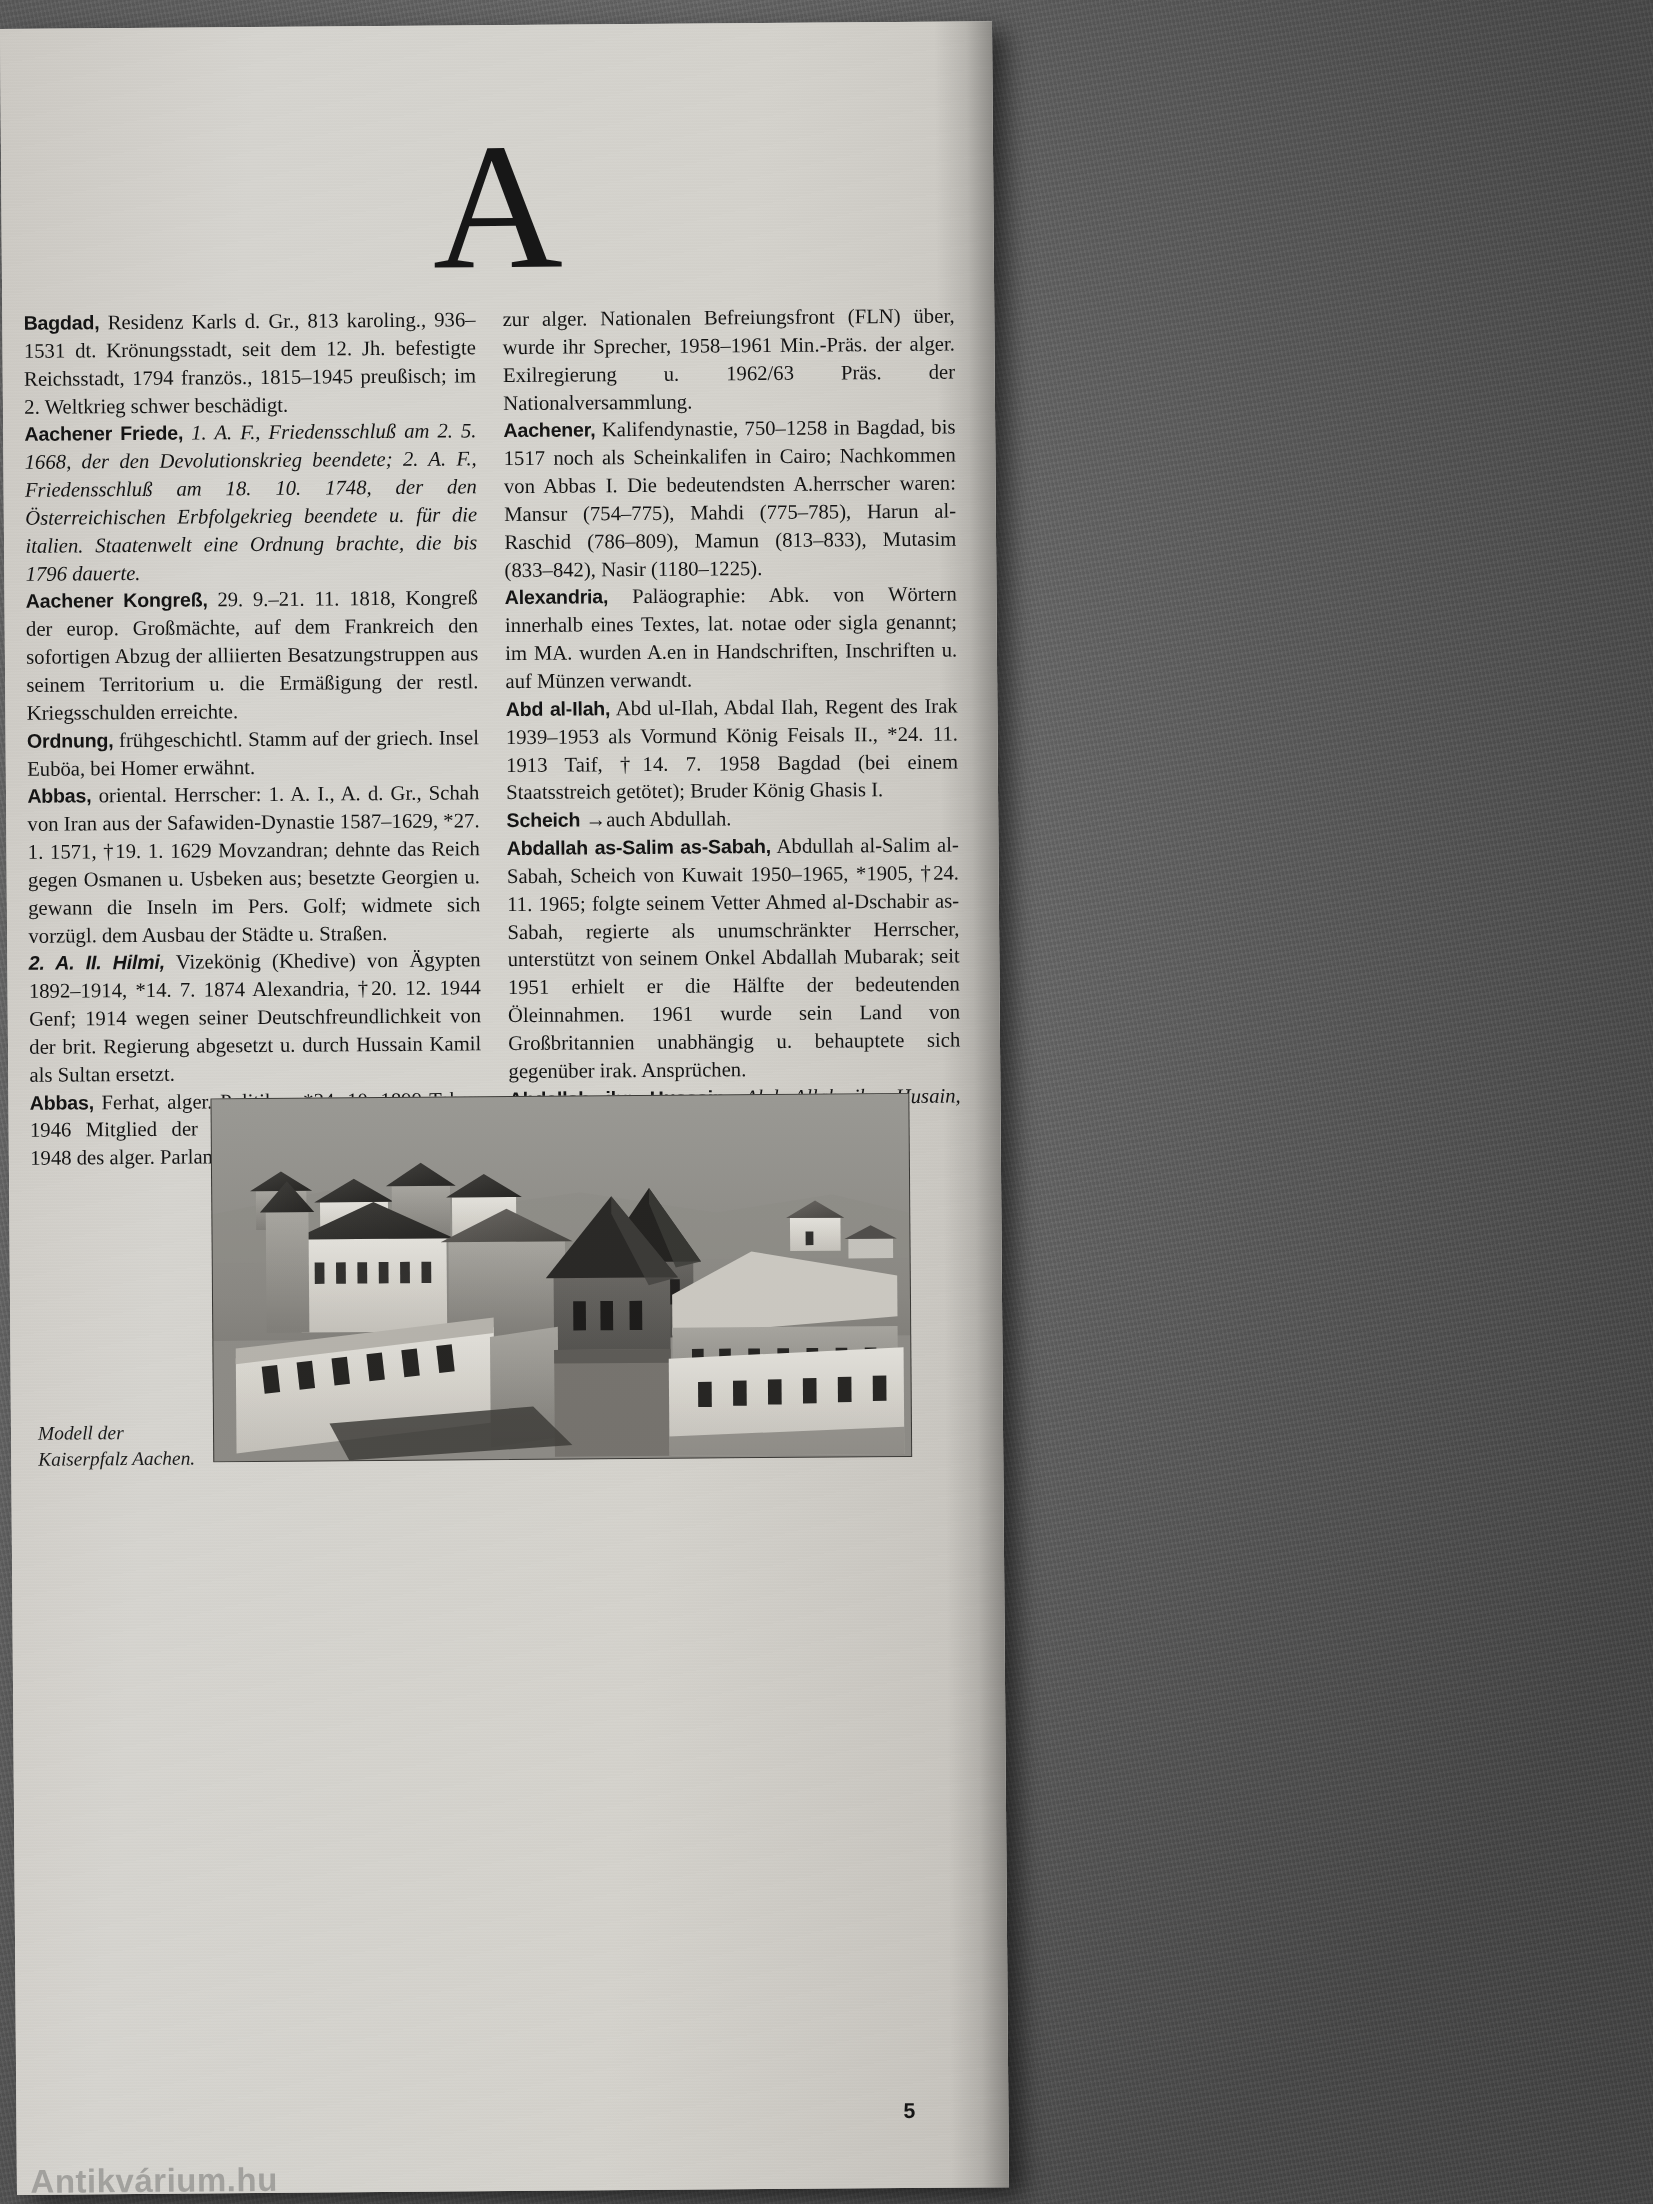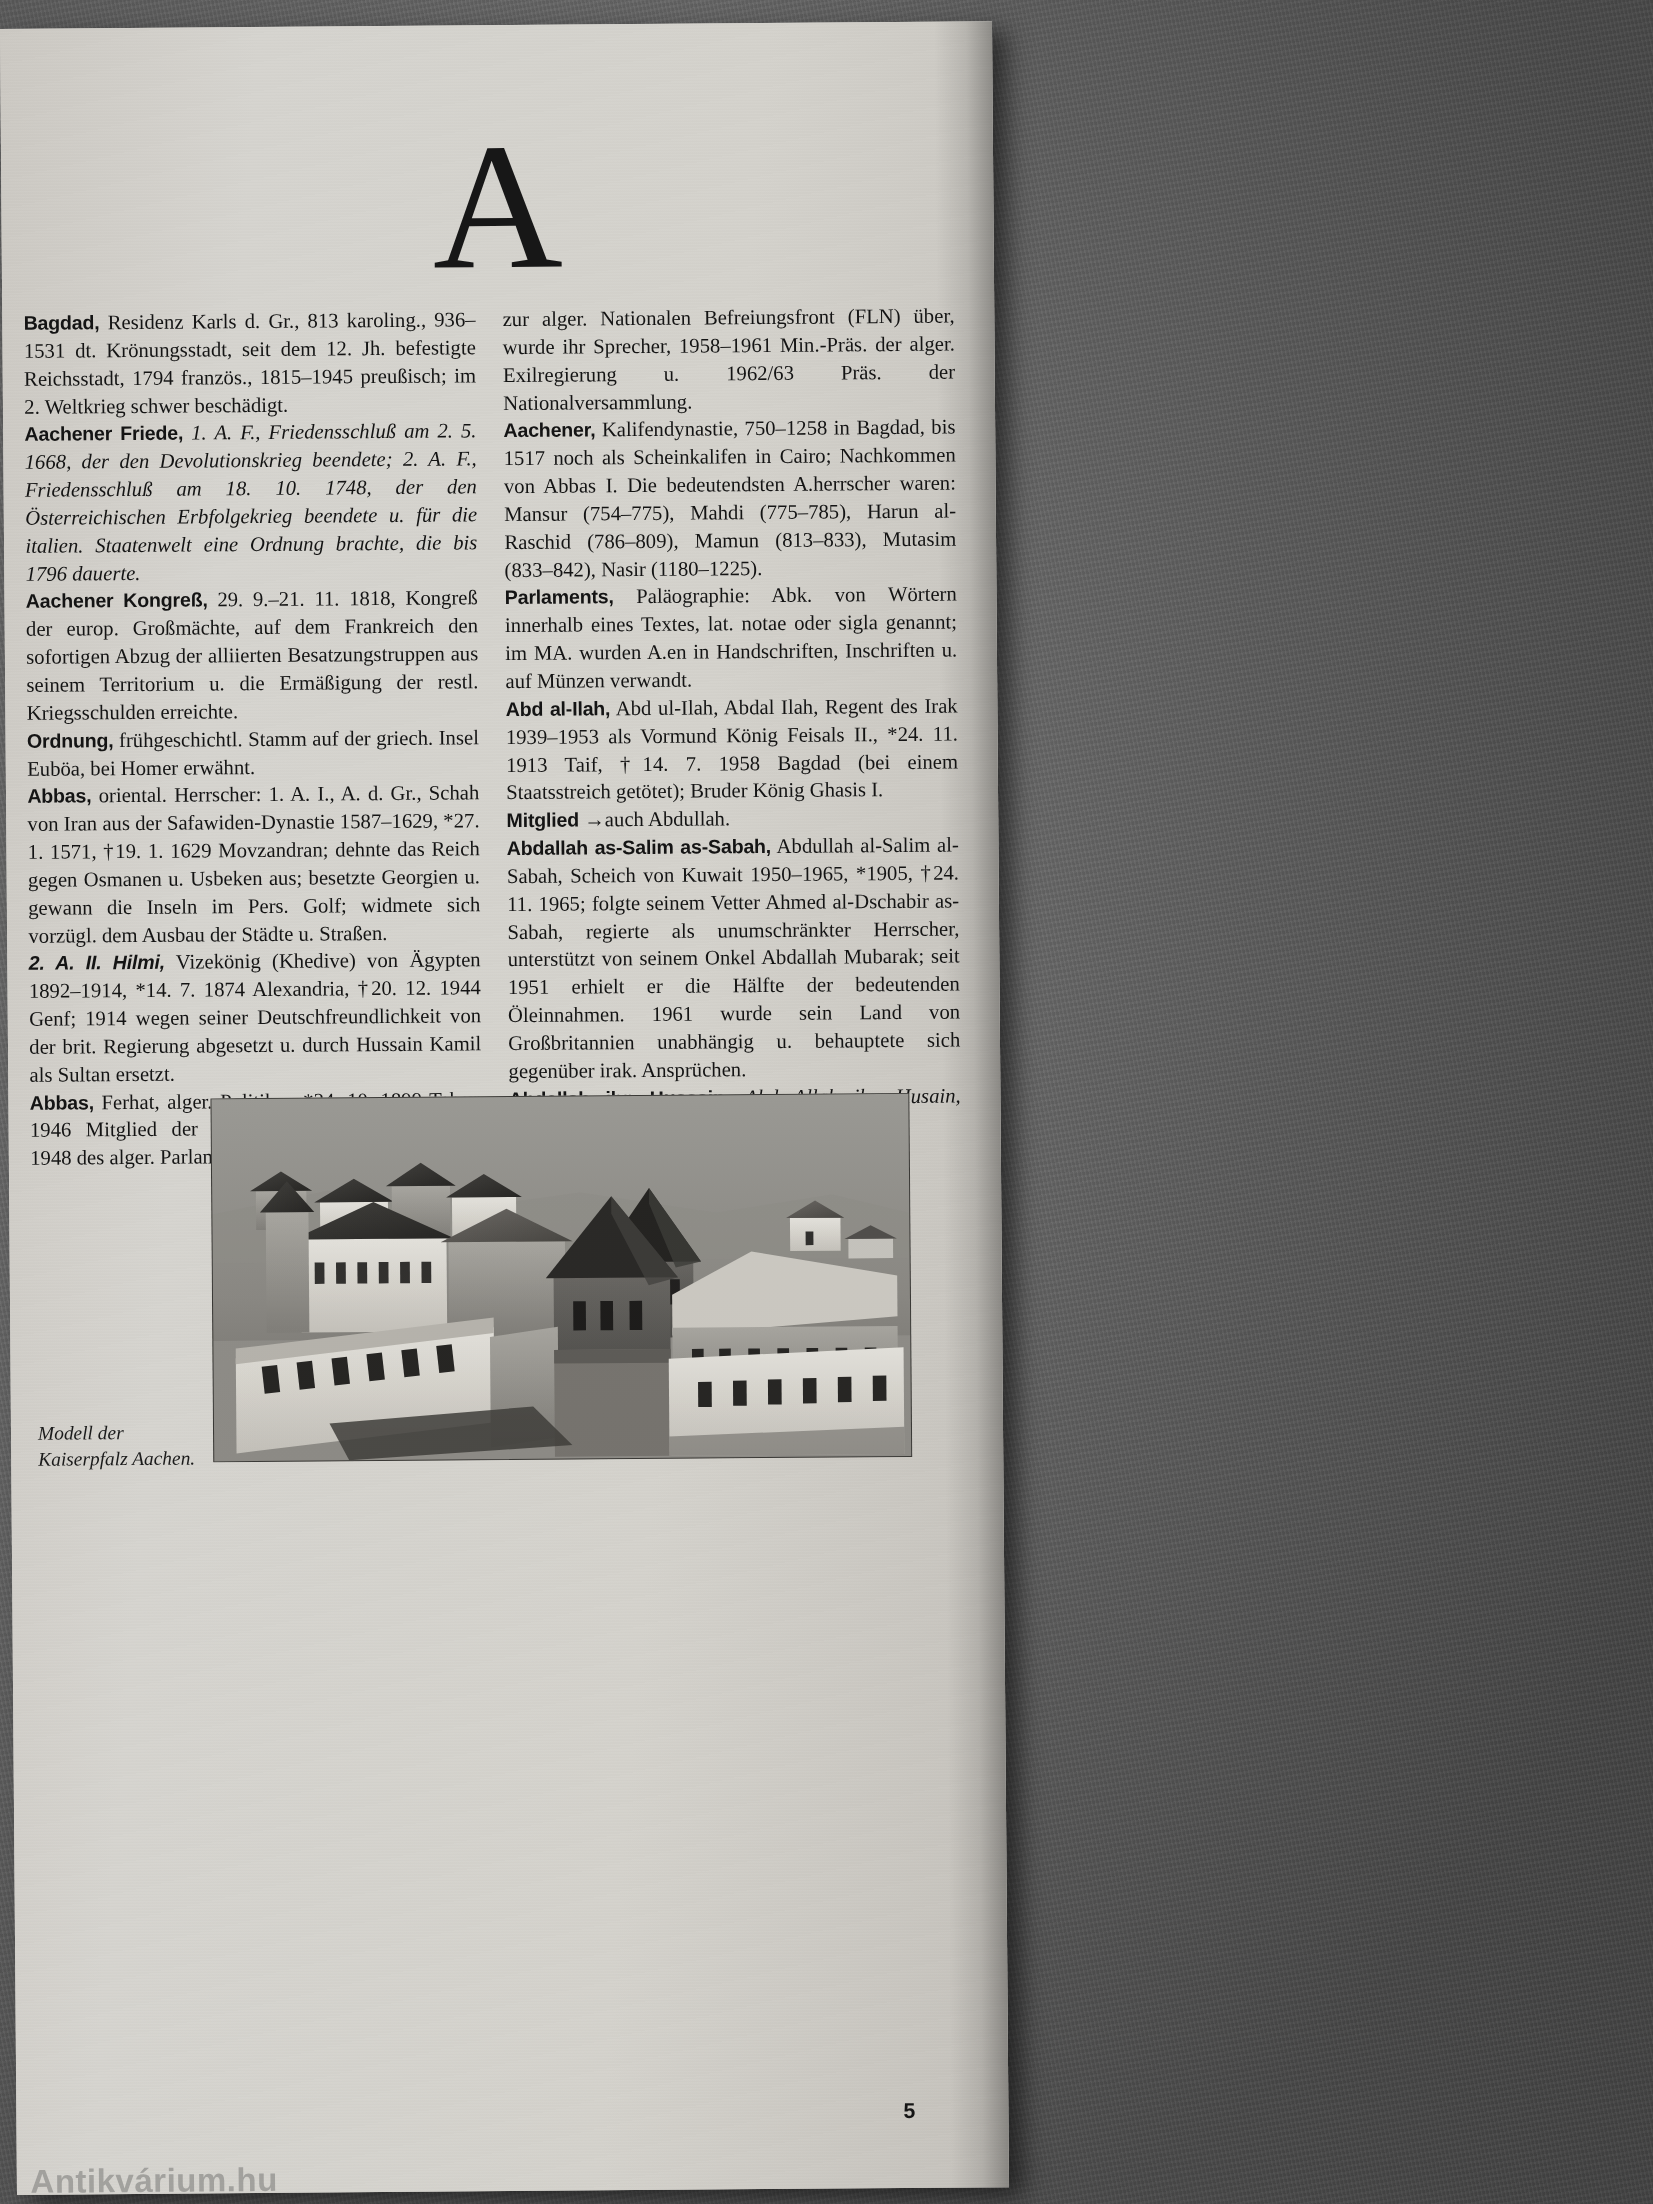--- a/index.html
+++ b/index.html
@@ -186,27 +186,27 @@
     </div>
 
     <div class="col">
       <p>
         <span>zur alger. Nationalen Befreiungsfront (FLN) über, wurde ihr Sprecher, 1958–1961 Min.-Präs. der alger. Exilregierung u. 1962/63 Präs. der Nationalversammlung.</span>
       </p>
       <p>
         <span class="hw">Aachener,</span><span> Kalifendynastie, 750–1258 in Bagdad, bis 1517 noch als Scheinkalifen in Cairo; Nachkommen von Abbas I. Die bedeutendsten A.herrscher waren: Mansur (754–775), Mahdi (775–785), Harun al-Raschid (786–809), Mamun (813–833), Mutasim (833–842), Nasir (1180–1225).</span>
       </p>
       <p>
-        <span class="hw">Parlaments,</span><span> Paläographie: Abk. von Wörtern innerhalb eines Textes, lat. notae oder sigla genannt; im MA. wurden A.en in Handschriften, Inschriften u. auf Münzen verwandt.</span>
+        <span class="hw">Alexandria,</span><span> Paläographie: Abk. von Wörtern innerhalb eines Textes, lat. notae oder sigla genannt; im MA. wurden A.en in Handschriften, Inschriften u. auf Münzen verwandt.</span>
       </p>
       <p>
         <span class="hw">Abd al-Ilah,</span><span> Abd ul-Ilah, Abdal Ilah, Regent des Irak 1939–1953 als Vormund König Feisals II., *24. 11. 1913 Taif, †14. 7. 1958 Bagdad (bei einem Staatsstreich getötet); Bruder König Ghasis I.</span>
       </p>
       <p>
-        <span class="hw">Mitglied</span><span> →auch Abdullah.</span>
+        <span class="hw">Scheich</span><span> →auch Abdullah.</span>
       </p>
       <p>
         <span class="hw">Abdallah as-Salim as-Sabah,</span><span> Abdullah al-Salim al-Sabah, Scheich von Kuwait 1950–1965, *1905, †24. 11. 1965; folgte seinem Vetter Ahmed al-Dschabir as-Sabah, regierte als unumschränkter Herrscher, unterstützt von seinem Onkel Abdallah Mubarak; seit 1951 erhielt er die Hälfte der bedeutenden Öleinnahmen. 1961 wurde sein Land von Großbritannien unabhängig u. behauptete sich gegenüber irak. Ansprüchen.</span>
       </p>
       <p>
         <span class="hw">Abdallah ibn Hussain,</span><span class="it"> Abd Allah ibn Husain, Abdullah ibn Hus(s)ein, Emir von Transjor-</span>
       </p>
     </div>
   </div>
 

